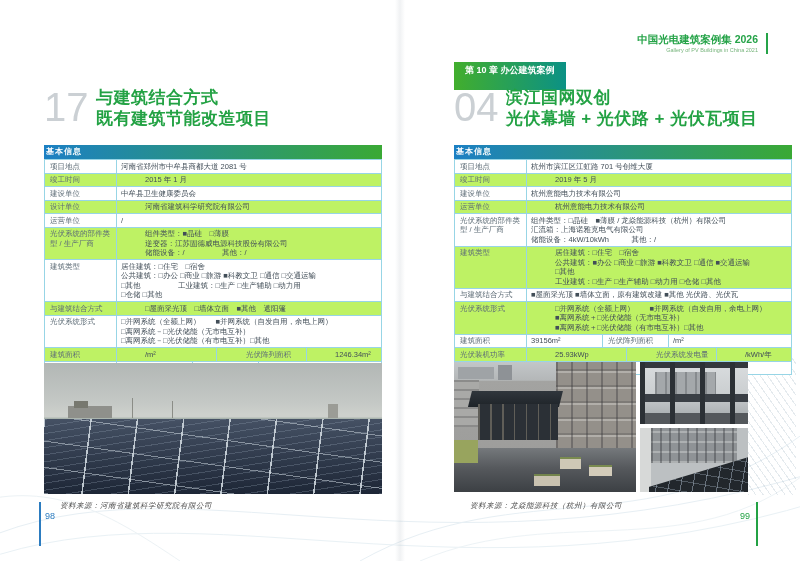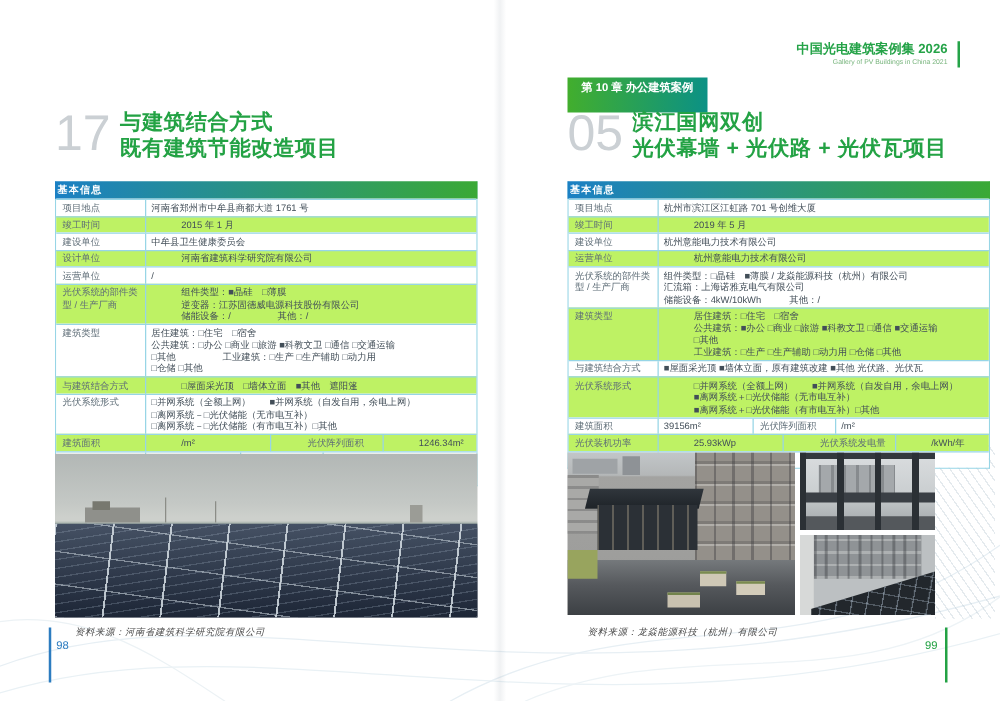--- a/index.html
+++ b/index.html
@@ -146,21 +146,21 @@
       <div class="case-titles">
         <div class="case-title">与建筑结合方式</div>
         <div class="case-title">既有建筑节能改造项目</div>
       </div>
     </div>
 
     <div class="info-table">
         <div class="t-bar">基本信息</div>
         <div class="t-row">
           <div class="t-label">项目地点</div>
-          <div class="t-val">河南省郑州市中牟县商都大道 1761 号</div>
+          <div class="t-val">河南省郑州市中牟县商都大道 2081 号</div>
         </div>
         <div class="t-row alt">
           <div class="t-label">竣工时间</div>
           <div class="t-val">2015 年 1 月</div>
         </div>
         <div class="t-row">
           <div class="t-label">建设单位</div>
           <div class="t-val">中牟县卫生健康委员会</div>
         </div>
         <div class="t-row alt">
@@ -225,21 +225,21 @@
       <div class="pl-mast"></div>
       <div class="pl-mast2"></div>
       <div class="pl-panels"></div>
     </div>
 
     <div class="source">资料来源：河南省建筑科学研究院有限公司</div>
   </div>
 
   <div class="page" id="right-page">
     <div class="case">
-      <div class="case-number">05</div>
+      <div class="case-number">04</div>
       <div class="case-titles">
         <div class="case-title">滨江国网双创</div>
         <div class="case-title">光伏幕墙 + 光伏路 + 光伏瓦项目</div>
       </div>
     </div>
 
     <div class="info-table">
         <div class="t-bar">基本信息</div>
         <div class="t-row">
           <div class="t-label">项目地点</div>

